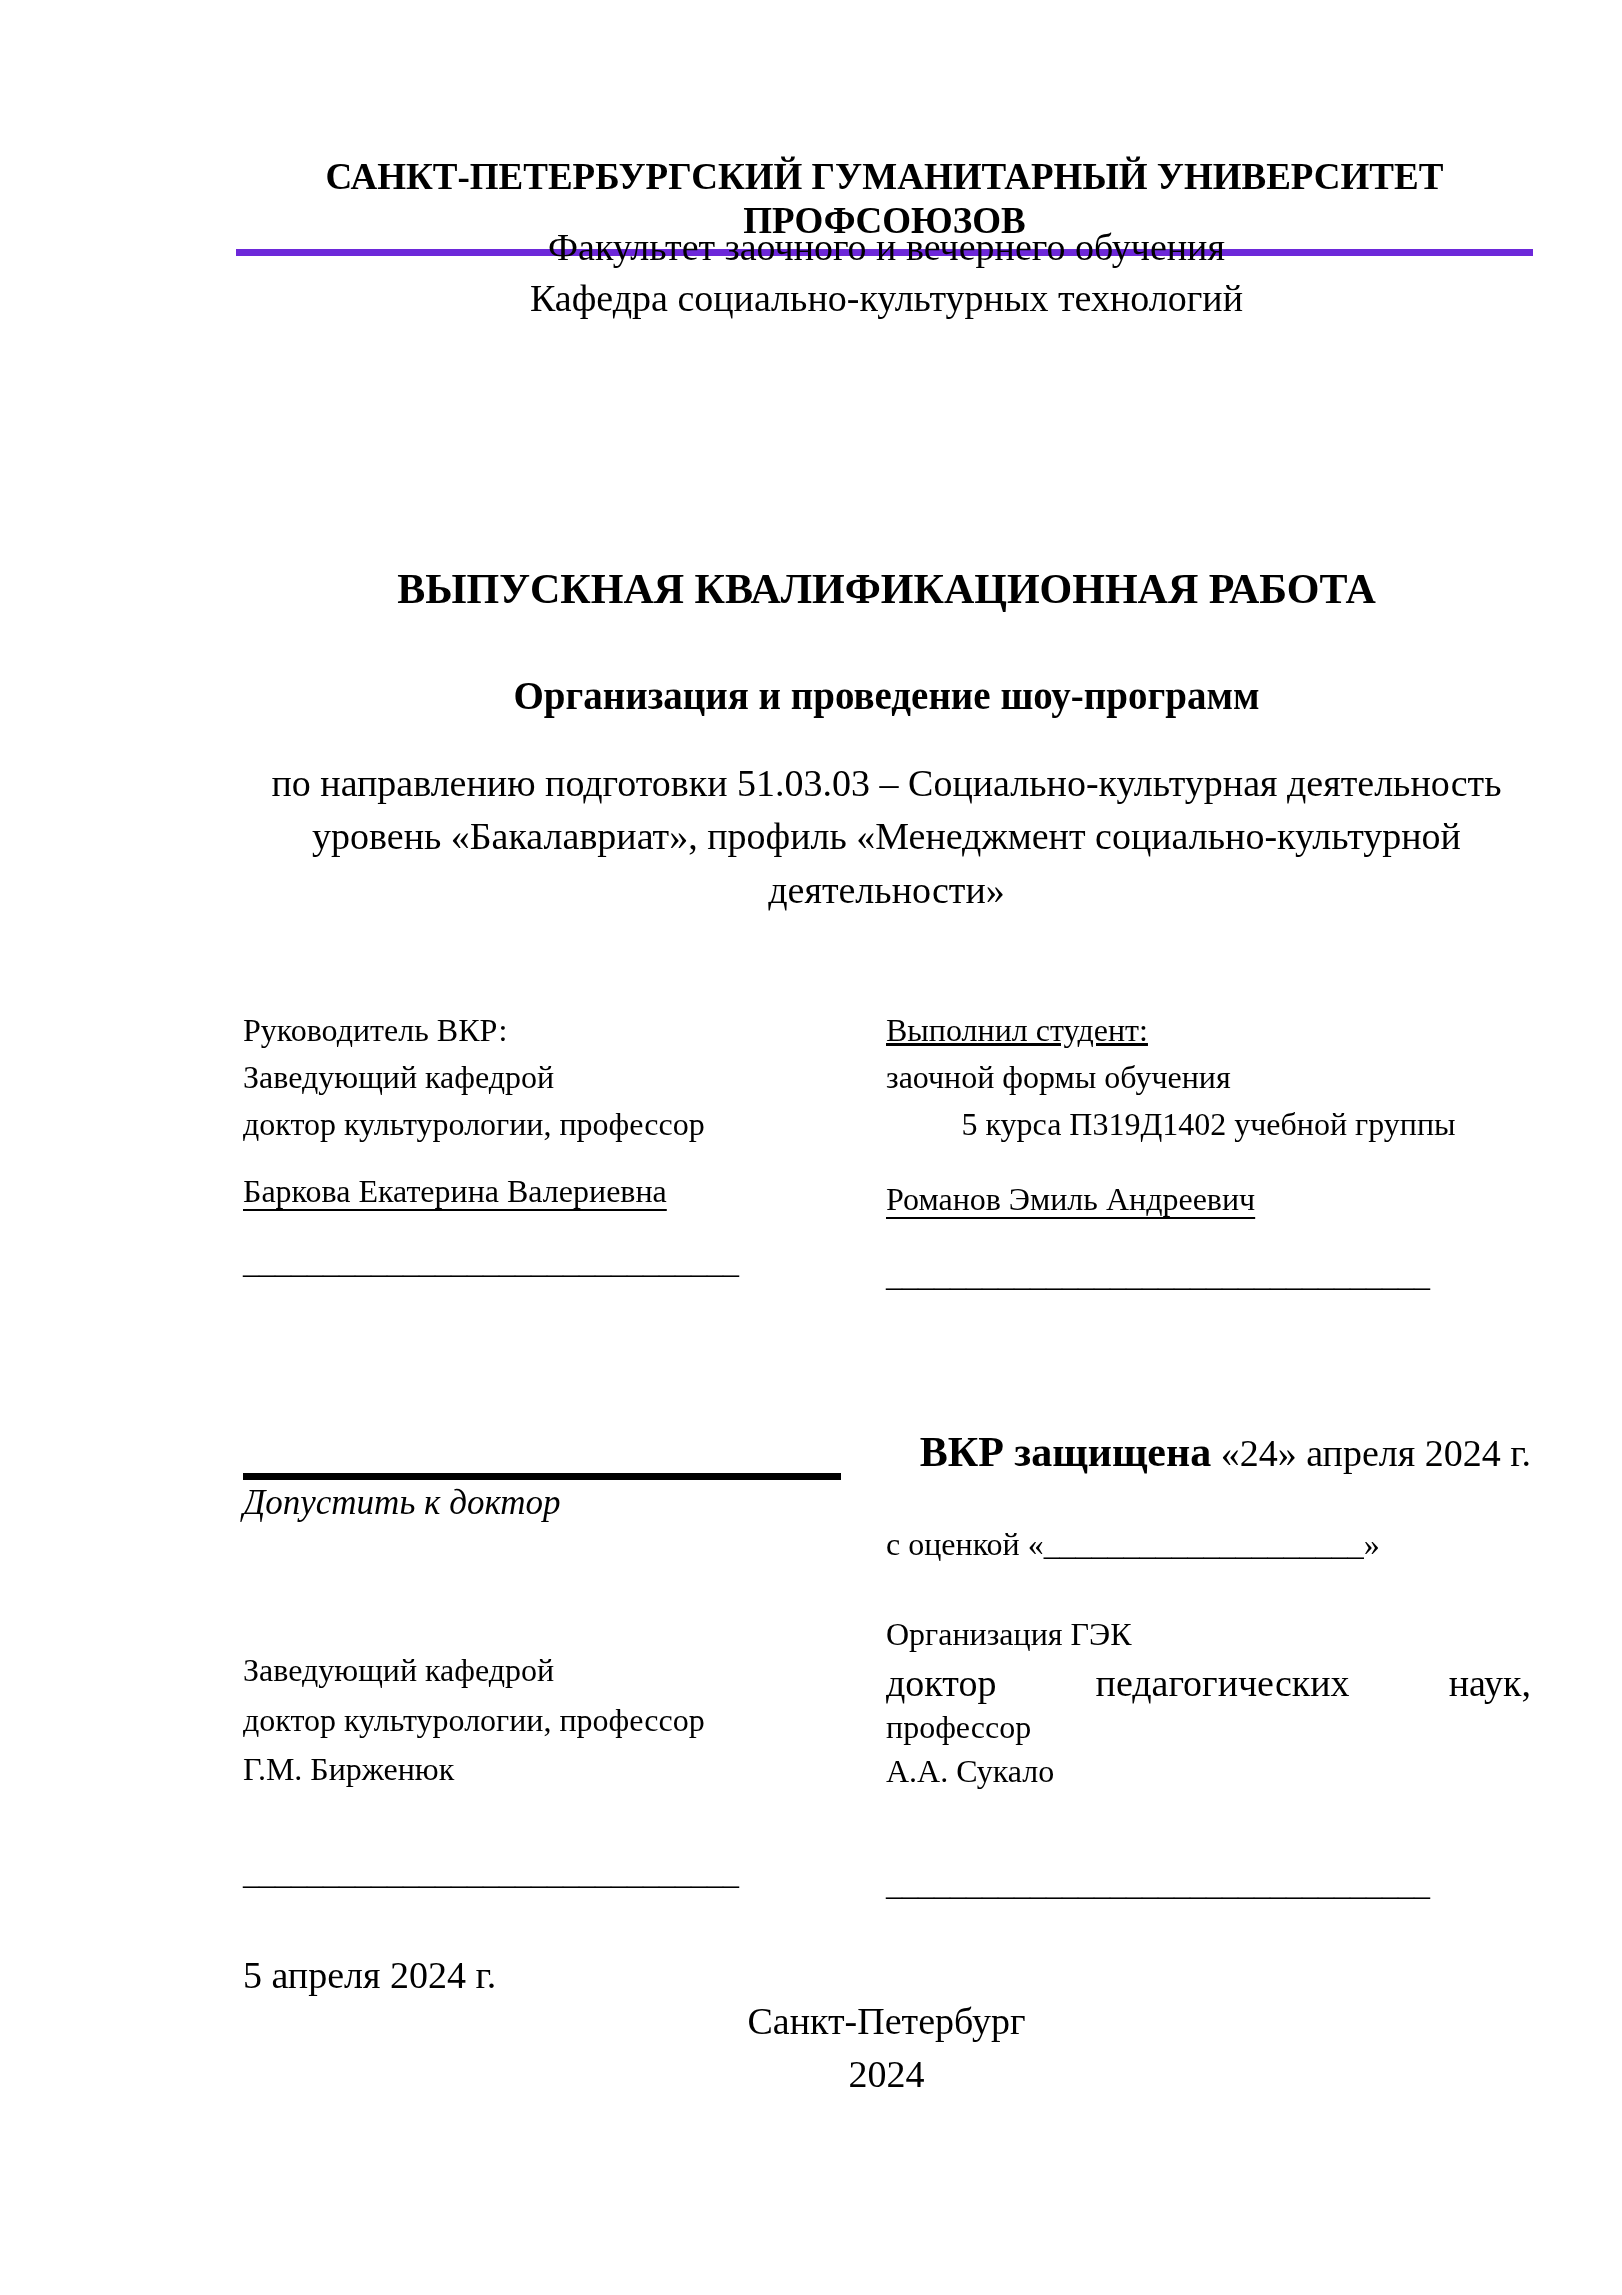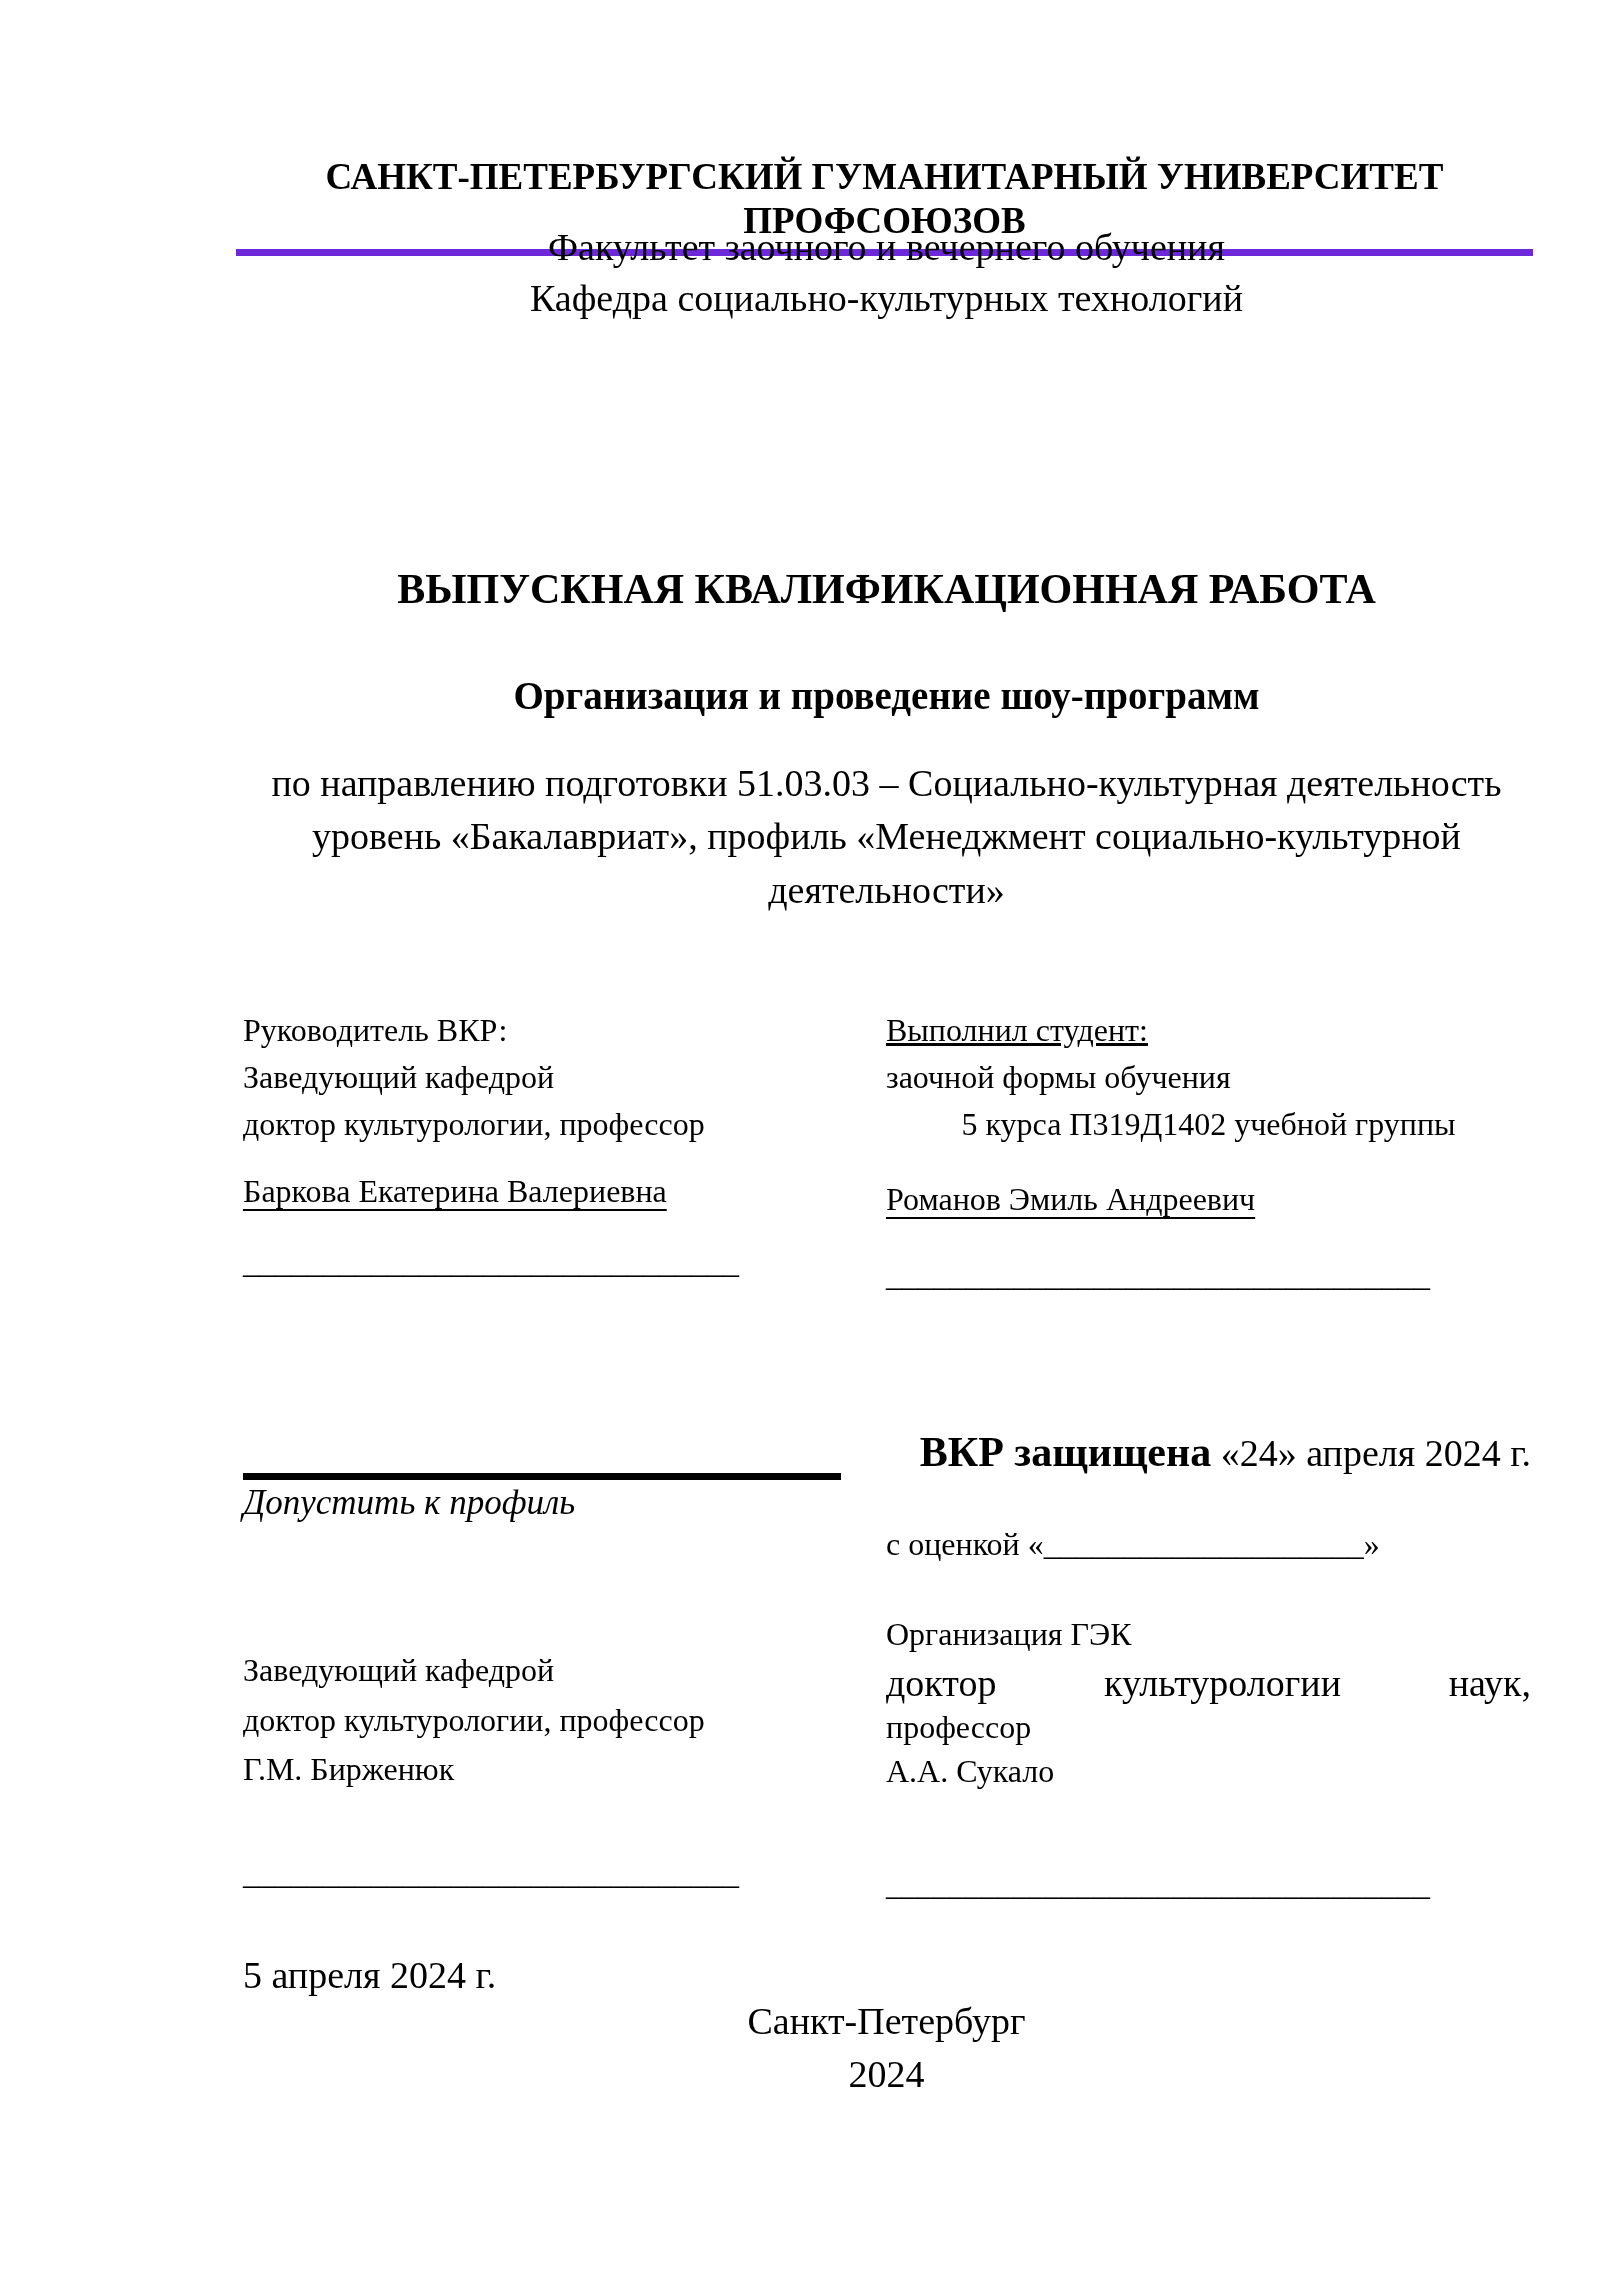--- a/index.html
+++ b/index.html
@@ -97,28 +97,28 @@
 
 <div class="abs txt rcol stu-role">Выполнил студент:</div>
 <div class="abs txt rcol stu-info1">заочной формы обучения</div>
 <div class="abs txt rcol stu-info2">5 курса П319Д1402 учебной группы</div>
 <div class="abs txt rcol stu-name">Романов Эмиль Андреевич</div>
 <div class="abs txt rcol stu-sig">__________________________________</div>
 
 <div class="abs rcol defended"><span class="b">ВКР защищена</span><span> «24» апреля 2024 г.</span></div>
 
 <div class="abs admit-rule"></div>
-<div class="abs txt lcol admit-lbl">Допустить к профиль</div>
+<div class="abs txt lcol admit-lbl">Допустить к доктор</div>
 
 <div class="abs txt rcol grade"><span>с оценкой «</span><span>____________________</span><span>»</span></div>
 
 <div class="abs txt rcol chair-lbl">Организация ГЭК</div>
 <div class="abs rcol chair-deg">
   <span>доктор</span>
-  <span>культурологии</span>
+  <span>педагогических</span>
   <span>наук,</span>
 </div>
 <div class="abs txt rcol chair-deg2">профессор</div>
 <div class="abs txt rcol chair-name">А.А. Сукало</div>
 
 <div class="abs txt lcol head-pos">Заведующий кафедрой</div>
 <div class="abs txt lcol head-deg">доктор культурологии, профессор</div>
 <div class="abs txt lcol head-name">Г.М. Бирженюк</div>
 
 <div class="abs txt lcol admit-sig">_______________________________</div>

